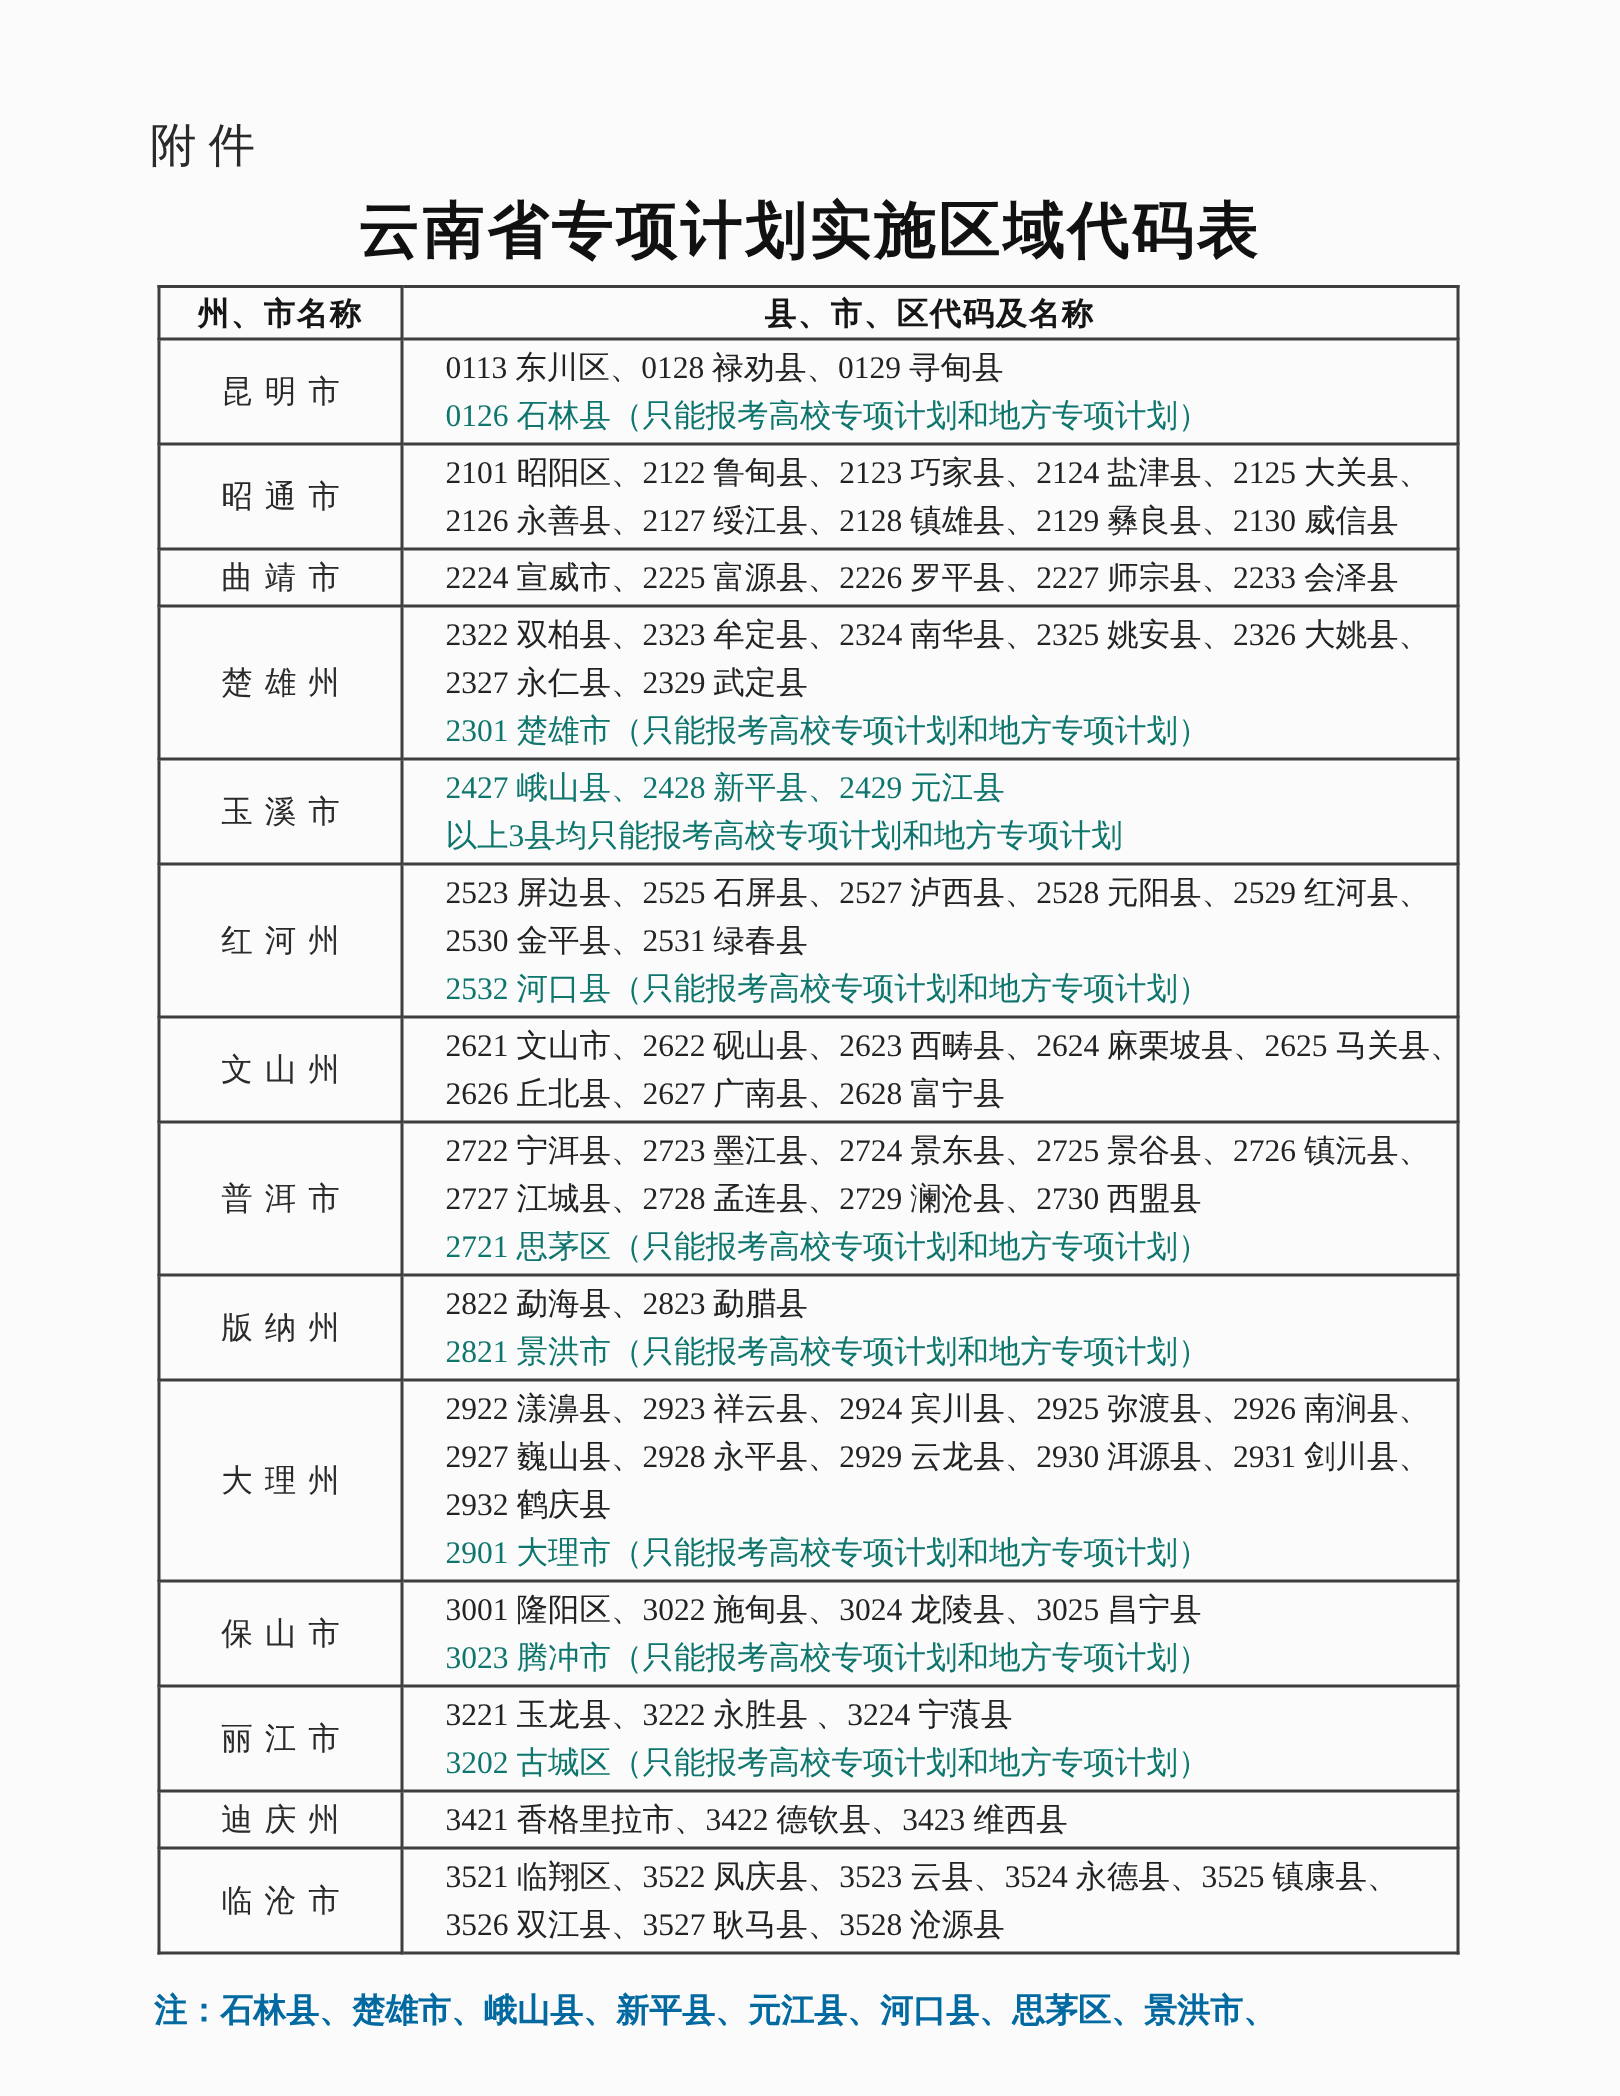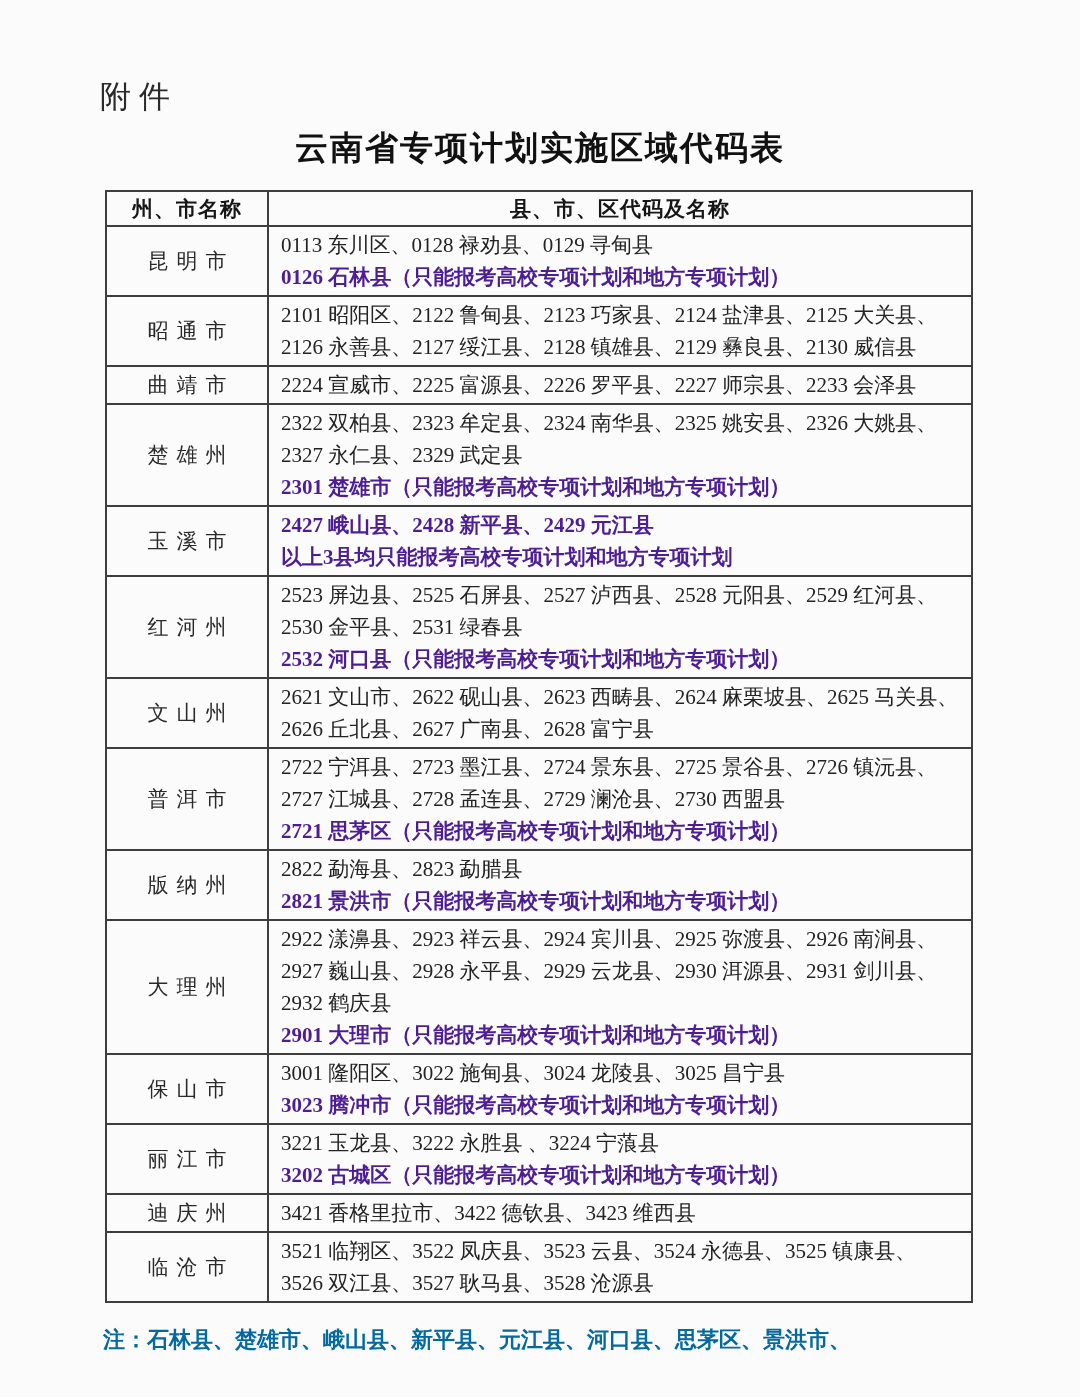--- a/index.html
+++ b/index.html
@@ -25,21 +25,21 @@
     letter-spacing: 8px;
     color: #2a2a2a;
   }
   .title {
     position: absolute;
     left: 0;
     top: 112px;
     width: 1080px;
     margin: 0;
     text-align: center;
-    font-size: 33px;
+    font-size: 41px;
     font-weight: bold;
     letter-spacing: 2px;
     color: #111;
   }
   table.code-table {
     position: absolute;
     left: 105px;
     top: 176px;
     width: 868px;
     border-collapse: collapse;
@@ -59,31 +59,31 @@
   }
   col.col-region { width: 162px; }
   td.region-cell {
     text-align: center;
     font-size: 21px;
     letter-spacing: 8px;
     text-indent: 8px;
     color: #2a2a2a;
   }
   td.codes-cell {
-    padding: 2px 4px 2px 12px;
+    padding: 2px 4px 2px 28px;
   }
   .code-line {
     font-size: 21px;
     line-height: 32px;
     white-space: nowrap;
     color: #232323;
   }
   .code-line.bold {
-    font-weight: bold;
-    color: #4c1d95;
+    font-weight: normal;
+    color: #0f766e;
   }
   .note {
     position: absolute;
     left: 103px;
     top: 1305px;
     width: 900px;
     font-size: 22px;
     font-weight: bold;
     line-height: 42px;
     color: #0369a1;

